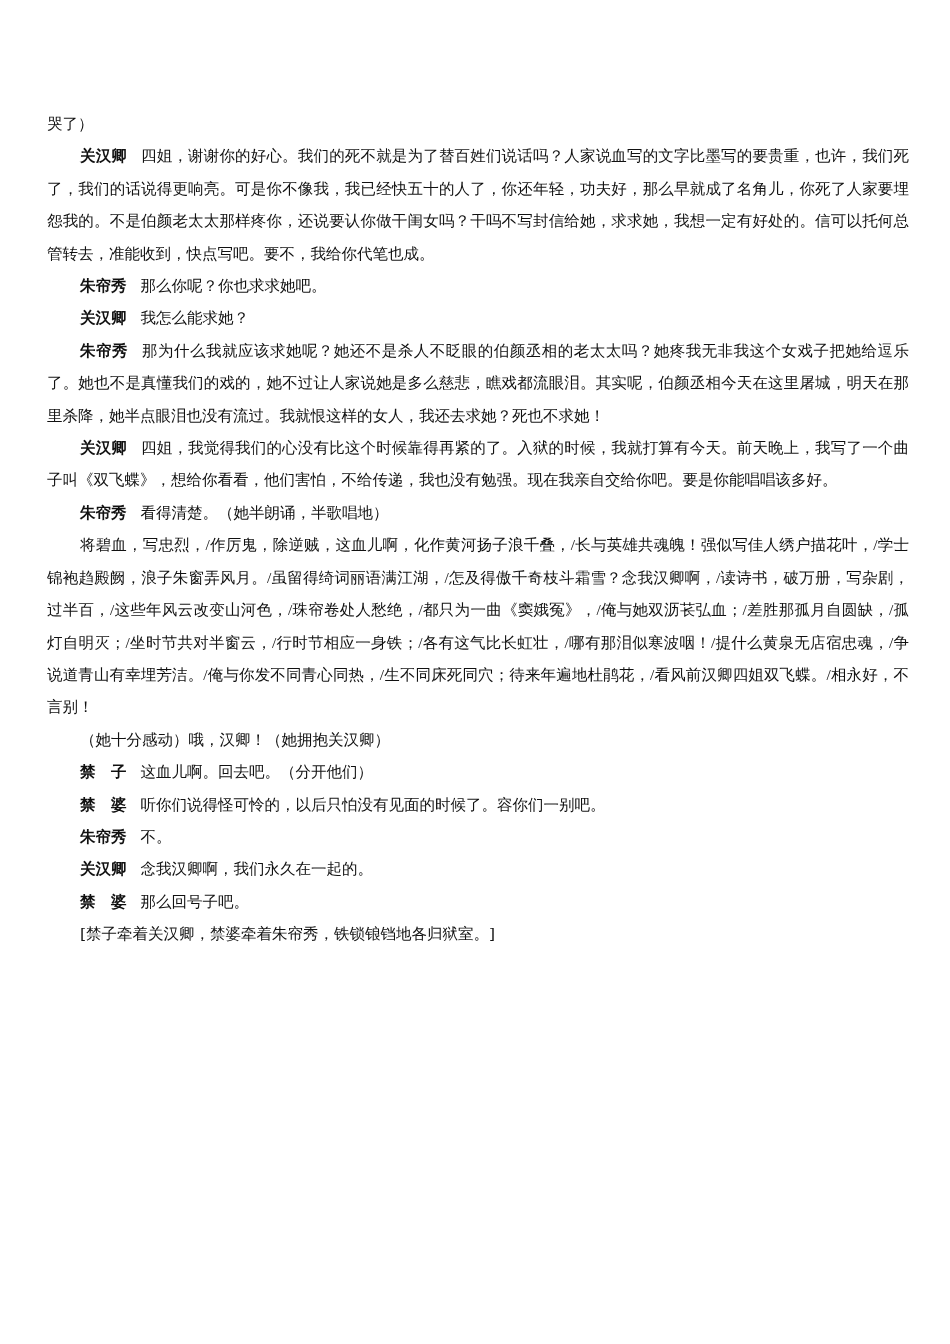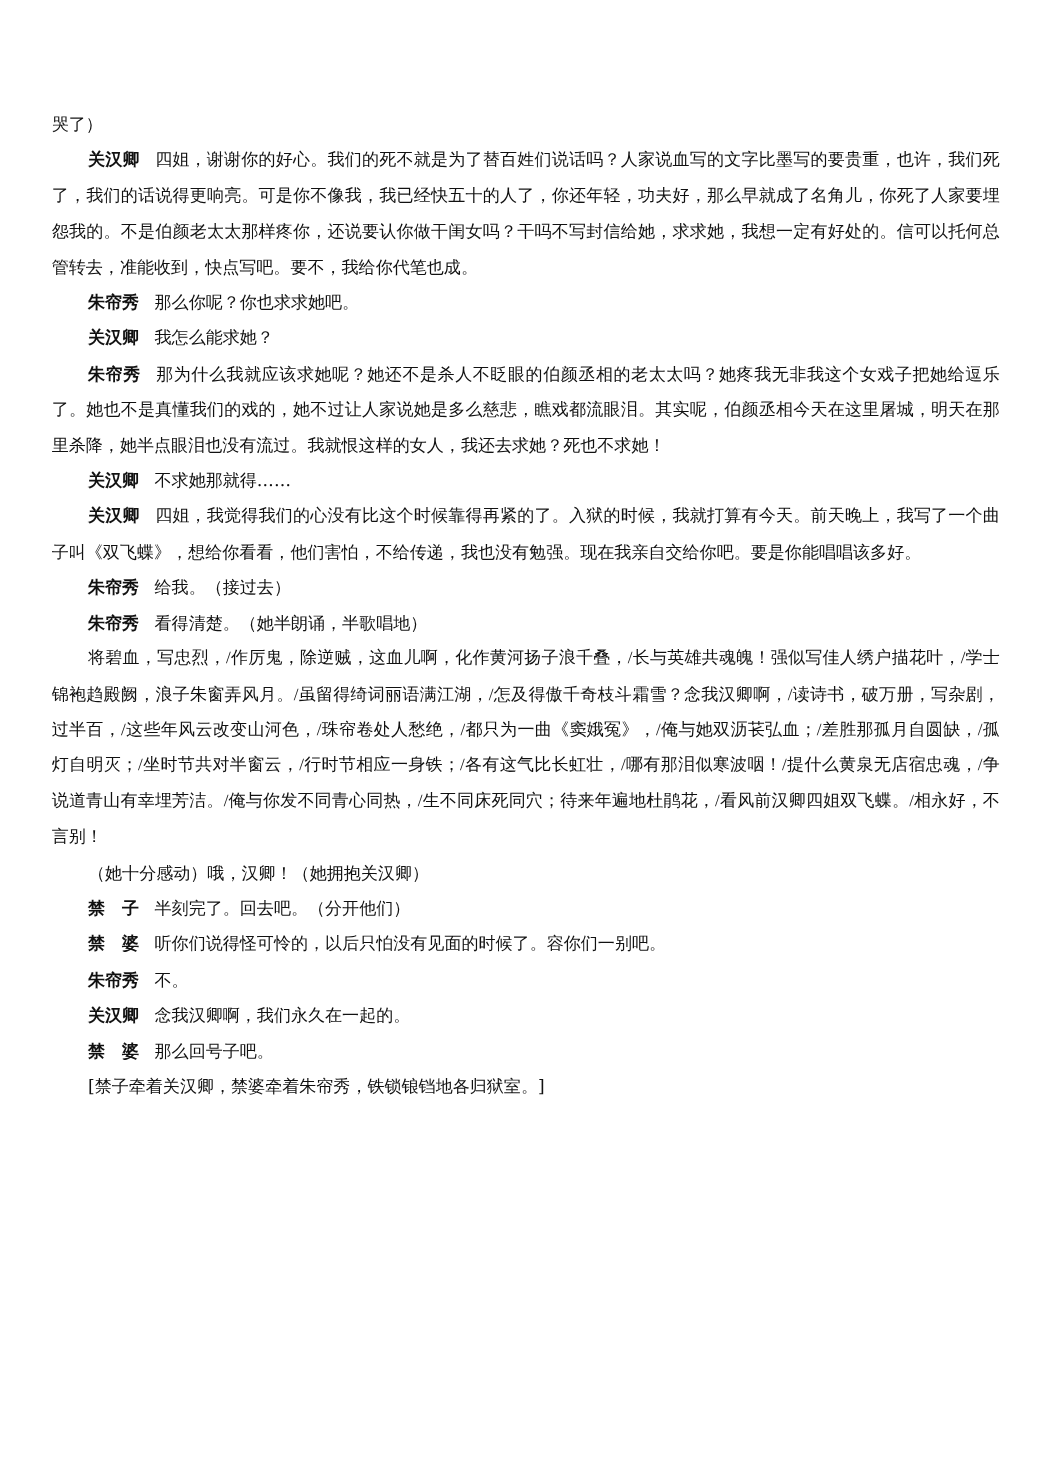--- a/index.html
+++ b/index.html
@@ -1,18 +1,18 @@
 <!DOCTYPE html>
 <html><head>
 <meta charset="utf-8">
 <style>
   html, body { margin: 0; padding: 0; background: #ffffff; }
   body { width: 950px; height: 1344px; position: relative; overflow: hidden; }
   .page {
-    position: absolute; left: 47px; top: 97px; width: 862px;
+    position: absolute; left: 47px; top: 108px; width: 862px;
     font-family: "DejaVu Serif", "Liberation Serif", serif;
     font-size: 15.5px; color: #111; line-height: 32.4px;
     text-align: justify;
   }
   .p { margin: 0; padding: 0; }
   .indent { text-indent: 33px; }
   .speaker { margin-right: 14px; font-weight: bold; }
   .verse { text-indent: 33px; font-family: Liberation Serif, serif; }
 </style>
 </head>
@@ -22,36 +22,34 @@
   <p class="p"><span>哭了）</span></p>
 
   <p class="p indent"><span class="speaker">关汉卿</span><span>四姐，谢谢你的好心。我们的死不就是为了替百姓们说话吗？人家说血写的文字比墨写的要贵重，也许，我们死了，我们的话说得更响亮。可是你不像我，我已经快五十的人了，你还年轻，功夫好，那么早就成了名角儿，你死了人家要埋怨我的。不是伯颜老太太那样疼你，还说要认你做干闺女吗？干吗不写封信给她，求求她，我想一定有好处的。信可以托何总管转去，准能收到，快点写吧。要不，我给你代笔也成。</span></p>
 
   <p class="p indent"><span class="speaker">朱帘秀</span><span>那么你呢？你也求求她吧。</span></p>
 
   <p class="p indent"><span class="speaker">关汉卿</span><span>我怎么能求她？</span></p>
 
   <p class="p indent"><span class="speaker">朱帘秀</span><span>那为什么我就应该求她呢？她还不是杀人不眨眼的伯颜丞相的老太太吗？她疼我无非我这个女戏子把她给逗乐了。她也不是真懂我们的戏的，她不过让人家说她是多么慈悲，瞧戏都流眼泪。其实呢，伯颜丞相今天在这里屠城，明天在那里杀降，她半点眼泪也没有流过。我就恨这样的女人，我还去求她？死也不求她！</span></p>
 
-  <p class="p indent"><span class="speaker">关汉卿</span><span>不求她那就得……</span></p>
 
 
   <p class="p indent"><span class="speaker">关汉卿</span><span>四姐，我觉得我们的心没有比这个时候靠得再紧的了。入狱的时候，我就打算有今天。前天晚上，我写了一个曲子叫《双飞蝶》，想给你看看，他们害怕，不给传递，我也没有勉强。现在我亲自交给你吧。要是你能唱唱该多好。</span></p>
 
-  <p class="p indent"><span class="speaker">朱帘秀</span><span>给我。（接过去）</span></p>
 
 
   <p class="p indent"><span class="speaker">朱帘秀</span><span>看得清楚。（她半朗诵，半歌唱地）</span></p>
 
   <p class="p verse"><span>将碧血，写忠烈，/作厉鬼，除逆贼，这血儿啊，化作黄河扬子浪千叠，/长与英雄共魂魄！强似写佳人绣户描花叶，/学士锦袍趋殿阙，浪子朱窗弄风月。/虽留得绮词丽语满江湖，/怎及得傲千奇枝斗霜雪？念我汉卿啊，/读诗书，破万册，写杂剧，过半百，/这些年风云改变山河色，/珠帘卷处人愁绝，/都只为一曲《窦娥冤》，/俺与她双沥苌弘血；/差胜那孤月自圆缺，/孤灯自明灭；/坐时节共对半窗云，/行时节相应一身铁；/各有这气比长虹壮，/哪有那泪似寒波咽！/提什么黄泉无店宿忠魂，/争说道青山有幸埋芳洁。/俺与你发不同青心同热，/生不同床死同穴；待来年遍地杜鹃花，/看风前汉卿四姐双飞蝶。/相永好，不言别！</span></p>
 
   <p class="p indent"><span>（她十分感动）哦，汉卿！（她拥抱关汉卿）</span></p>
 
 
-  <p class="p indent"><span class="speaker">禁　子</span><span>半刻完了。回去吧。（分开他们）</span></p>
+  <p class="p indent"><span class="speaker">禁　子</span><span>这血儿啊。回去吧。（分开他们）</span></p>
 
   <p class="p indent"><span class="speaker">禁　婆</span><span>听你们说得怪可怜的，以后只怕没有见面的时候了。容你们一别吧。</span></p>
 
   <p class="p indent"><span class="speaker">朱帘秀</span><span>不。</span></p>
 
   <p class="p indent"><span class="speaker">关汉卿</span><span>念我汉卿啊，我们永久在一起的。</span></p>
 
   <p class="p indent"><span class="speaker">禁　婆</span><span>那么回号子吧。</span></p>
 
   <p class="p indent"><span>[禁子牵着关汉卿，禁婆牵着朱帘秀，铁锁锒铛地各归狱室。]</span></p>

